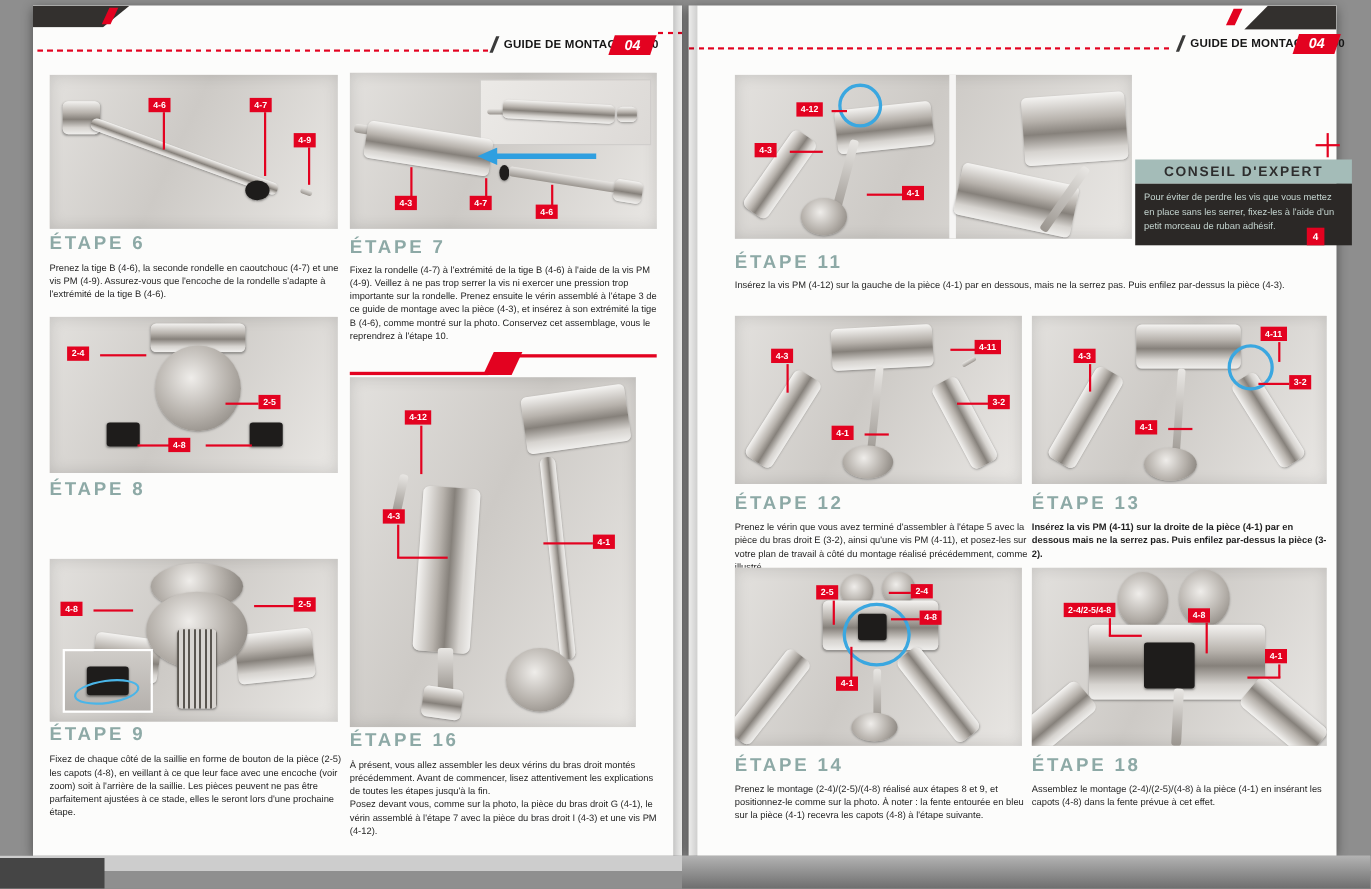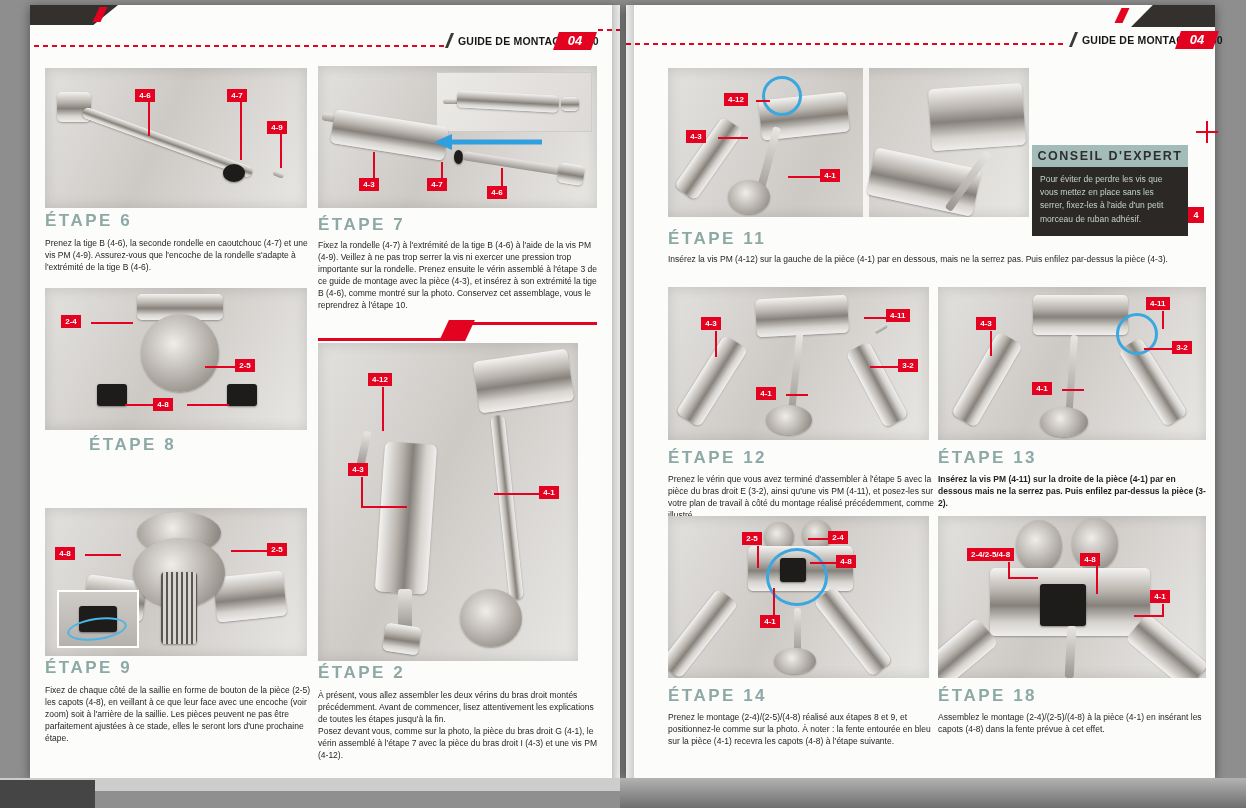--- a/index.html
+++ b/index.html
@@ -18,21 +18,21 @@
   .m{position:absolute;background:linear-gradient(180deg,#f4f3f1,#b7b2ac 35%,#86817b 55%,#d6d3cf 80%,#efeeec);border-radius:5px;box-shadow:0 1px 2px rgba(0,0,0,.3);}
   .mv{position:absolute;background:linear-gradient(90deg,#f4f3f1,#b7b2ac 35%,#86817b 55%,#d6d3cf 80%,#efeeec);border-radius:6px;box-shadow:0 1px 2px rgba(0,0,0,.3);}
   .d{position:absolute;border-radius:50%;background:radial-gradient(circle at 42% 38%,#efedea,#b3aea8 55%,#7c7771);box-shadow:0 1px 2px rgba(0,0,0,.3);}
   .k{position:absolute;background:#1e1c1b;border-radius:3px;box-shadow:0 1px 2px rgba(0,0,0,.4);}
   .thin{position:absolute;background:linear-gradient(180deg,#e8e6e3,#9a958f);border-radius:3px;}
   .hdr-dash{position:absolute;height:2px;background:repeating-linear-gradient(90deg,#e30220 0 5px,transparent 5px 9px);}
   .hdr-title{position:absolute;font-size:10.5px;font-weight:bold;color:#161616;letter-spacing:.2px;white-space:nowrap;}
   .pagebadge{position:absolute;width:38px;height:18px;background:#e30220;transform:skewX(-18deg);}
   .pagebadge span{display:block;transform:skewX(18deg);color:#fff;font-weight:bold;font-style:italic;font-size:13px;line-height:18px;text-align:center;}
   .hdr-slash{position:absolute;width:3px;height:15px;background:#3a3a3a;transform:skewX(-22deg);}
-  .tip{position:absolute;width:156px;z-index:5;}
+  .tip{position:absolute;width:197px;z-index:5;}
   .tip-h{background:#a4bcb8;color:#2e2e2e;font-weight:bold;font-size:12.5px;letter-spacing:1.5px;text-align:center;padding:4px 0;}
   .tip-b{background:#2b2826;color:#c3d3ce;font-size:8.5px;line-height:1.55;padding:6px 8px 10px 8px;}
   .tip-badge{position:absolute;width:16px;height:16px;background:#e30220;color:#fff;font-size:9px;font-weight:bold;line-height:16px;text-align:center;z-index:7;}
   .corner-dark{position:absolute;background:#33302e;z-index:4;}
   .redsliver{position:absolute;width:8px;height:15px;background:#e30220;transform:skewX(-25deg);z-index:5;}
   .inset{position:absolute;border:1px solid #cfcdca;background:linear-gradient(120deg,#eceae7,#dcd9d6);}
   .divseg{position:absolute;background:#e30220;}
 </style>
 </head>
 <body>
@@ -72,21 +72,21 @@
       <div class="k" style="left:52px;top:96px;width:30px;height:22px;"></div>
       <div class="k" style="left:182px;top:96px;width:30px;height:22px;"></div>
       <div class="ldr" style="left:46px;top:34px;width:42px;height:1.5px;"></div>
       <div class="ldr" style="left:160px;top:78px;width:30px;height:1.5px;"></div>
       <div class="ldr" style="left:80px;top:116px;width:32px;height:1.5px;"></div>
       <div class="ldr" style="left:142px;top:116px;width:42px;height:1.5px;"></div>
       <div class="plabel" style="left:16px;top:27px;">2-4</div>
       <div class="plabel" style="left:190px;top:71px;">2-5</div>
       <div class="plabel" style="left:108px;top:110px;">4-8</div>
     </div>
-    <div class="step-title" style="left:15px;top:430px;margin-left:44px;">ÉTAPE 8</div>
+    <div class="step-title" style="left:15px;top:430px;">ÉTAPE 8</div>
 
     <div class="photo" style="left:15px;top:503px;width:262px;height:148px;">
       <div class="d" style="left:92px;top:4px;width:84px;height:42px;"></div>
       <div class="m" style="left:40px;top:70px;width:60px;height:40px;transform:rotate(8deg);"></div>
       <div class="m" style="left:170px;top:66px;width:70px;height:45px;transform:rotate(-6deg);"></div>
       <div class="d" style="left:88px;top:30px;width:92px;height:70px;"></div>
       <div style="position:absolute;left:116px;top:64px;width:36px;height:72px;border-radius:4px;background:repeating-linear-gradient(90deg,#5a5650 0 2px,#d8d5d1 2px 5px);box-shadow:0 1px 2px rgba(0,0,0,.35);"></div>
       <div class="inset" style="left:12px;top:82px;width:78px;height:54px;border:2px solid #fff;background:linear-gradient(#cfccc8,#b5b1ad);">
         <div class="k" style="left:20px;top:14px;width:38px;height:26px;"></div>
         <div style="position:absolute;left:8px;top:26px;width:56px;height:18px;border:2px solid #4ab5e8;border-radius:50%;transform:rotate(-8deg);"></div>
@@ -139,21 +139,21 @@
       <div class="mv" style="left:182px;top:72px;width:14px;height:185px;transform:rotate(-6deg);"></div>
       <div class="d" style="left:142px;top:246px;width:62px;height:58px;"></div>
       <div class="ldr" style="left:64px;top:44px;width:1.5px;height:44px;"></div>
       <div class="ldr" style="left:43px;top:134px;width:1.5px;height:30px;"></div>
       <div class="ldr" style="left:43px;top:163px;width:46px;height:1.5px;"></div>
       <div class="ldr" style="left:176px;top:150px;width:45px;height:1.5px;"></div>
       <div class="plabel" style="left:50px;top:30px;">4-12</div>
       <div class="plabel" style="left:30px;top:120px;">4-3</div>
       <div class="plabel" style="left:221px;top:143px;">4-1</div>
     </div>
-    <div class="step-title" style="left:288px;top:658px;">ÉTAPE 2</div>
+    <div class="step-title" style="left:288px;top:658px;">ÉTAPE 16</div>
     <div class="step-body" style="left:288px;top:684px;width:284px;">À présent, vous allez assembler les deux vérins du bras droit montés précédemment. Avant de commencer, lisez attentivement les explications de toutes les étapes jusqu'à la fin.
 Posez devant vous, comme sur la photo, la pièce du bras droit G (4-1), le vérin assemblé à l'étape 7 avec la pièce du bras droit I (4-3) et une vis PM (4-12).</div>
   </div>
 
   <div class="page page-right">
     <div class="corner-dark" style="left:505px;top:0;width:84px;height:22px;clip-path:polygon(26% 0,100% 0,100% 100%,0 100%);"></div>
     <div class="redsliver" style="left:492px;top:3px;"></div>
 
     <div class="hdr-dash" style="left:0;top:38px;width:440px;"></div>
     <div class="hdr-slash" style="left:446px;top:27px;"></div>

